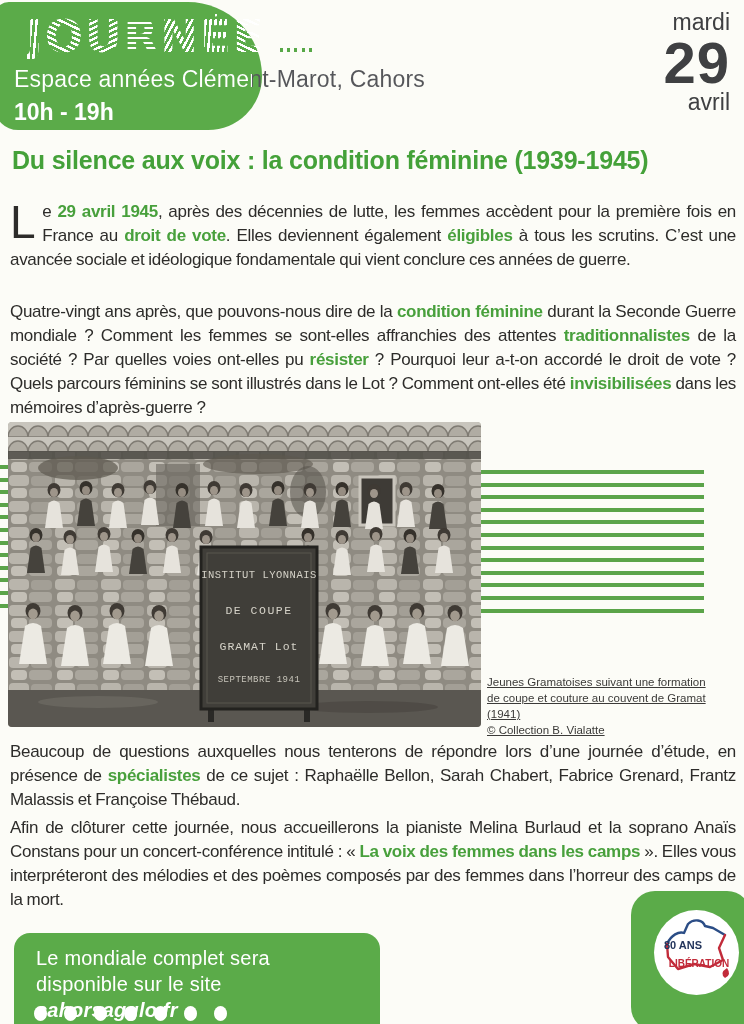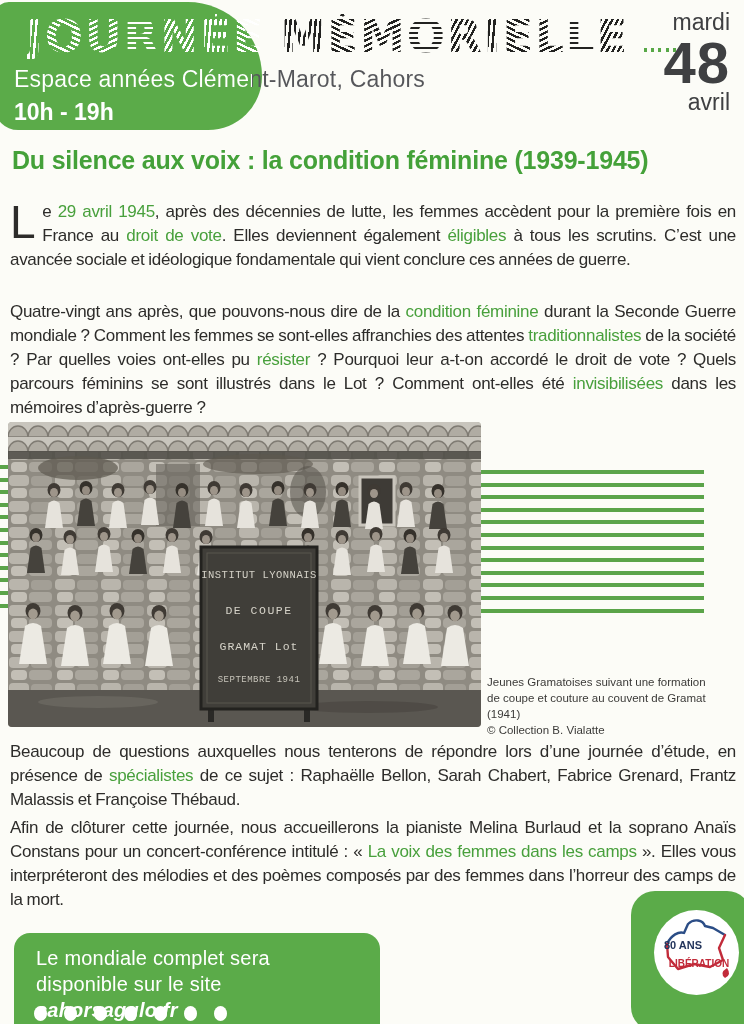--- a/index.html
+++ b/index.html
@@ -50,41 +50,41 @@
   .headline{
     position:absolute;left:12px;top:146px;right:10px;
     font-size:25px;font-weight:bold;color:#44a139;letter-spacing:-.2px;
   }
   
   .para{
     position:absolute;left:10px;right:8px;
     font-size:17px;line-height:24px;letter-spacing:-.3px;word-spacing:-.5px;
     text-align:justify;color:#2d2c2a;
   }
-  .para .accent{color:#48a03c;font-weight:normal;}
+  .para .accent{color:#48a03c;font-weight:bold;}
   #p1{top:200px;} #p2{top:300px;} #p3{top:740px;} #p4{top:816px;}
   .dropcap{
     float:left;font-size:46px;line-height:40px;font-weight:400;
     margin:2px 7px 0 0;color:#2d2c2a;
   }
   
   .photo-row{position:absolute;left:0;top:422px;right:0;height:305px;}
   .stripes{
     position:absolute;
     background:repeating-linear-gradient(to bottom,#5ba449 0 4px,transparent 4px 12.6px);
   }
   .stripes-left{left:0;top:43px;width:9px;height:150px;}
   .stripes-right{left:460px;top:48px;width:244px;height:150px;}
   .photo{
     position:absolute;left:8px;top:0;width:473px;height:305px;
     border-radius:4px;overflow:hidden;z-index:1;background:#a7a39a;
   }
   .caption{
     position:absolute;left:487px;top:252px;width:250px;
-    font-size:11.5px;line-height:16px;color:#3b3a38;
+    font-size:11.5px;line-height:16px;color:#3b3a38;text-decoration:underline;
   }
   
   .footer-bar{
     position:absolute;left:14px;top:933px;width:366px;height:91px;
     background:#5bab49;border-radius:16px 16px 0 0;z-index:2;
   }
   .footer-text{
     position:absolute;left:22px;top:12px;width:330px;
     font-size:20px;line-height:26px;color:#fff;letter-spacing:.2px;
   }
@@ -104,28 +104,27 @@
 </style>
 </head>
 <body>
 
 <div class="page">
 
   <div class="header">
     <div class="blob"></div>
     <div class="title-row">
       <div class="bigword striped w1"><span>J</span><span>O</span><span>U</span><span>R</span><span>N</span><span>É</span><span>E</span></div>
-      <div class="bigword striped w2"><span>M</span><span>É</span><span>M</span><span>O</span><span>R</span><span>I</span><span>E</span><span>L</span><span>L</span><span>E</span></div>
       <div class="title-dots"></div>
     </div>
     <div class="venue">Espace années Clément-Marot, Cahors</div>
     <div class="hours">10h - 19h</div>
     <div class="datebox">
       <div class="weekday">mardi</div>
-      <div class="day">48</div>
+      <div class="day">29</div>
       <div class="month">avril</div>
     </div>
   </div>
 
   <div class="headline">Du silence aux voix : la condition féminine (1939-1945)</div>
 
   <div class="para" id="p1">
     <span class="dropcap">L</span><span><span>e </span><span class="accent">29 avril 1945</span><span>, après des décennies de lutte, les femmes accèdent pour la première fois en France au </span><span class="accent">droit de vote</span><span>. Elles deviennent également </span><span class="accent">éligibles</span><span> à tous les scrutins. C’est une avancée sociale et idéologique fondamentale qui vient conclure ces années de guerre.</span></span>
   </div>
 

